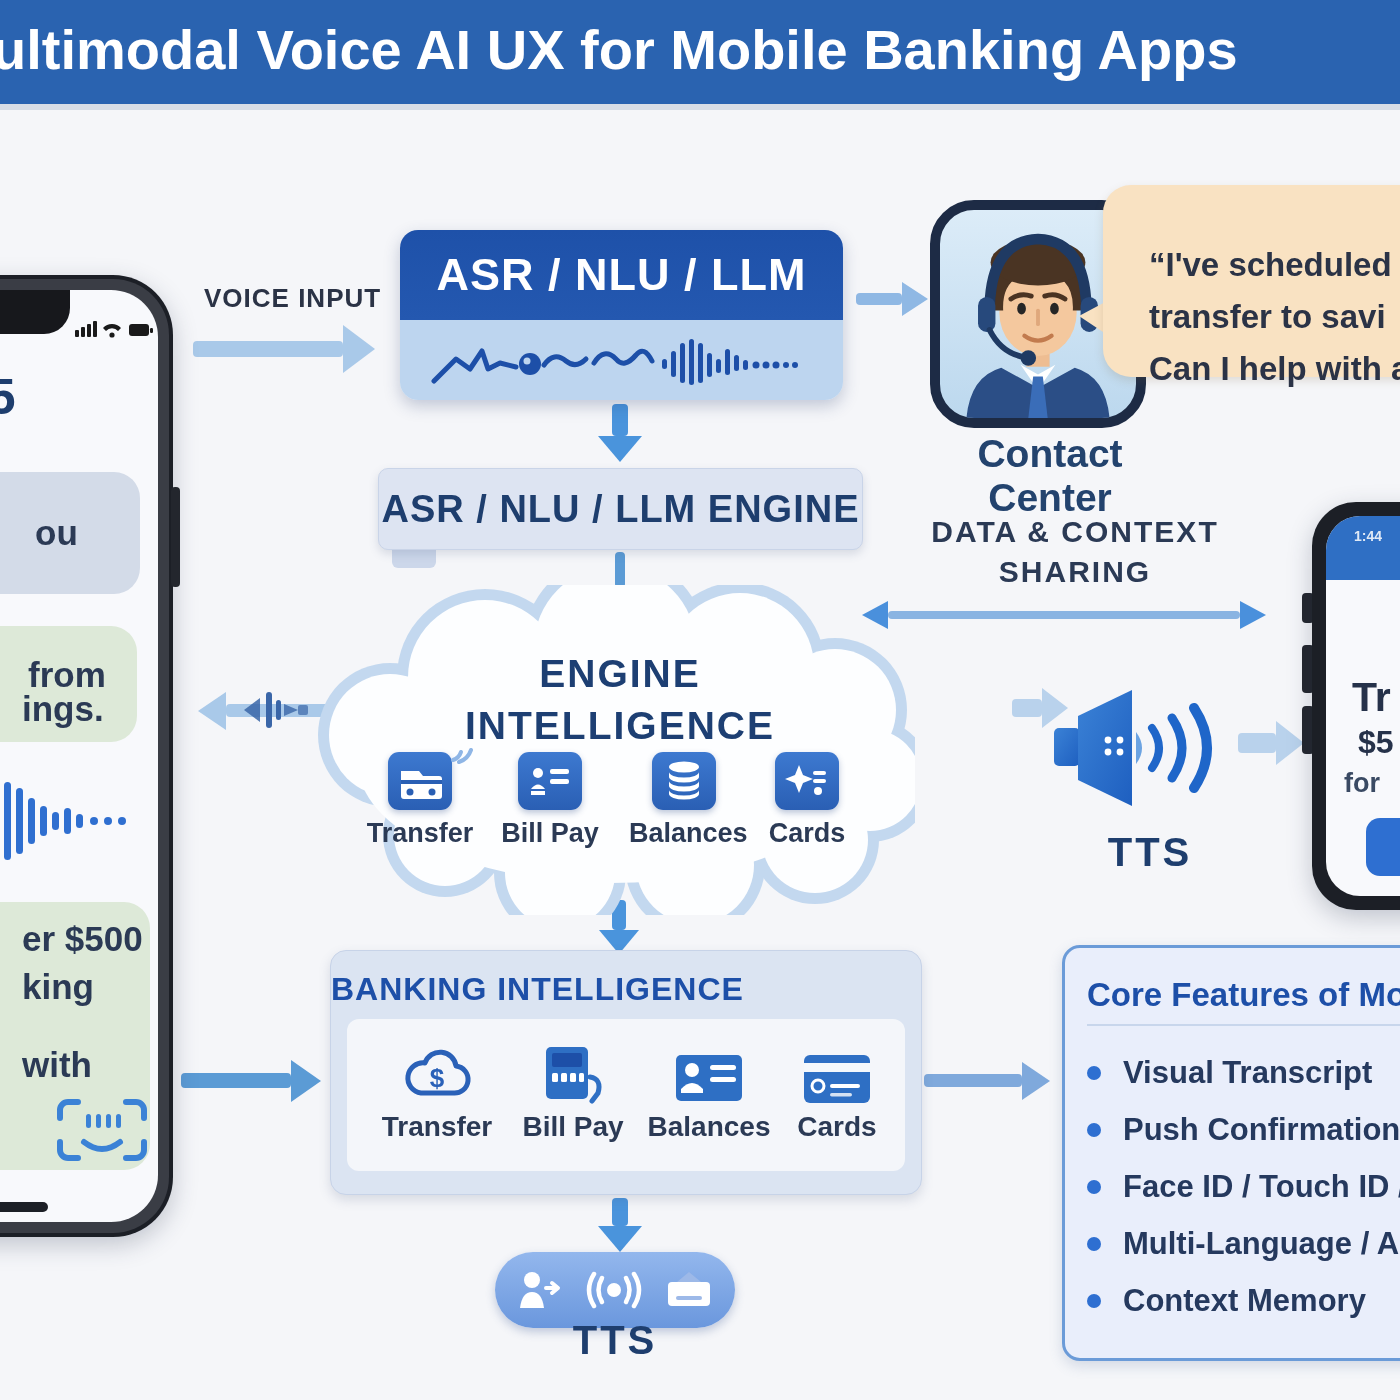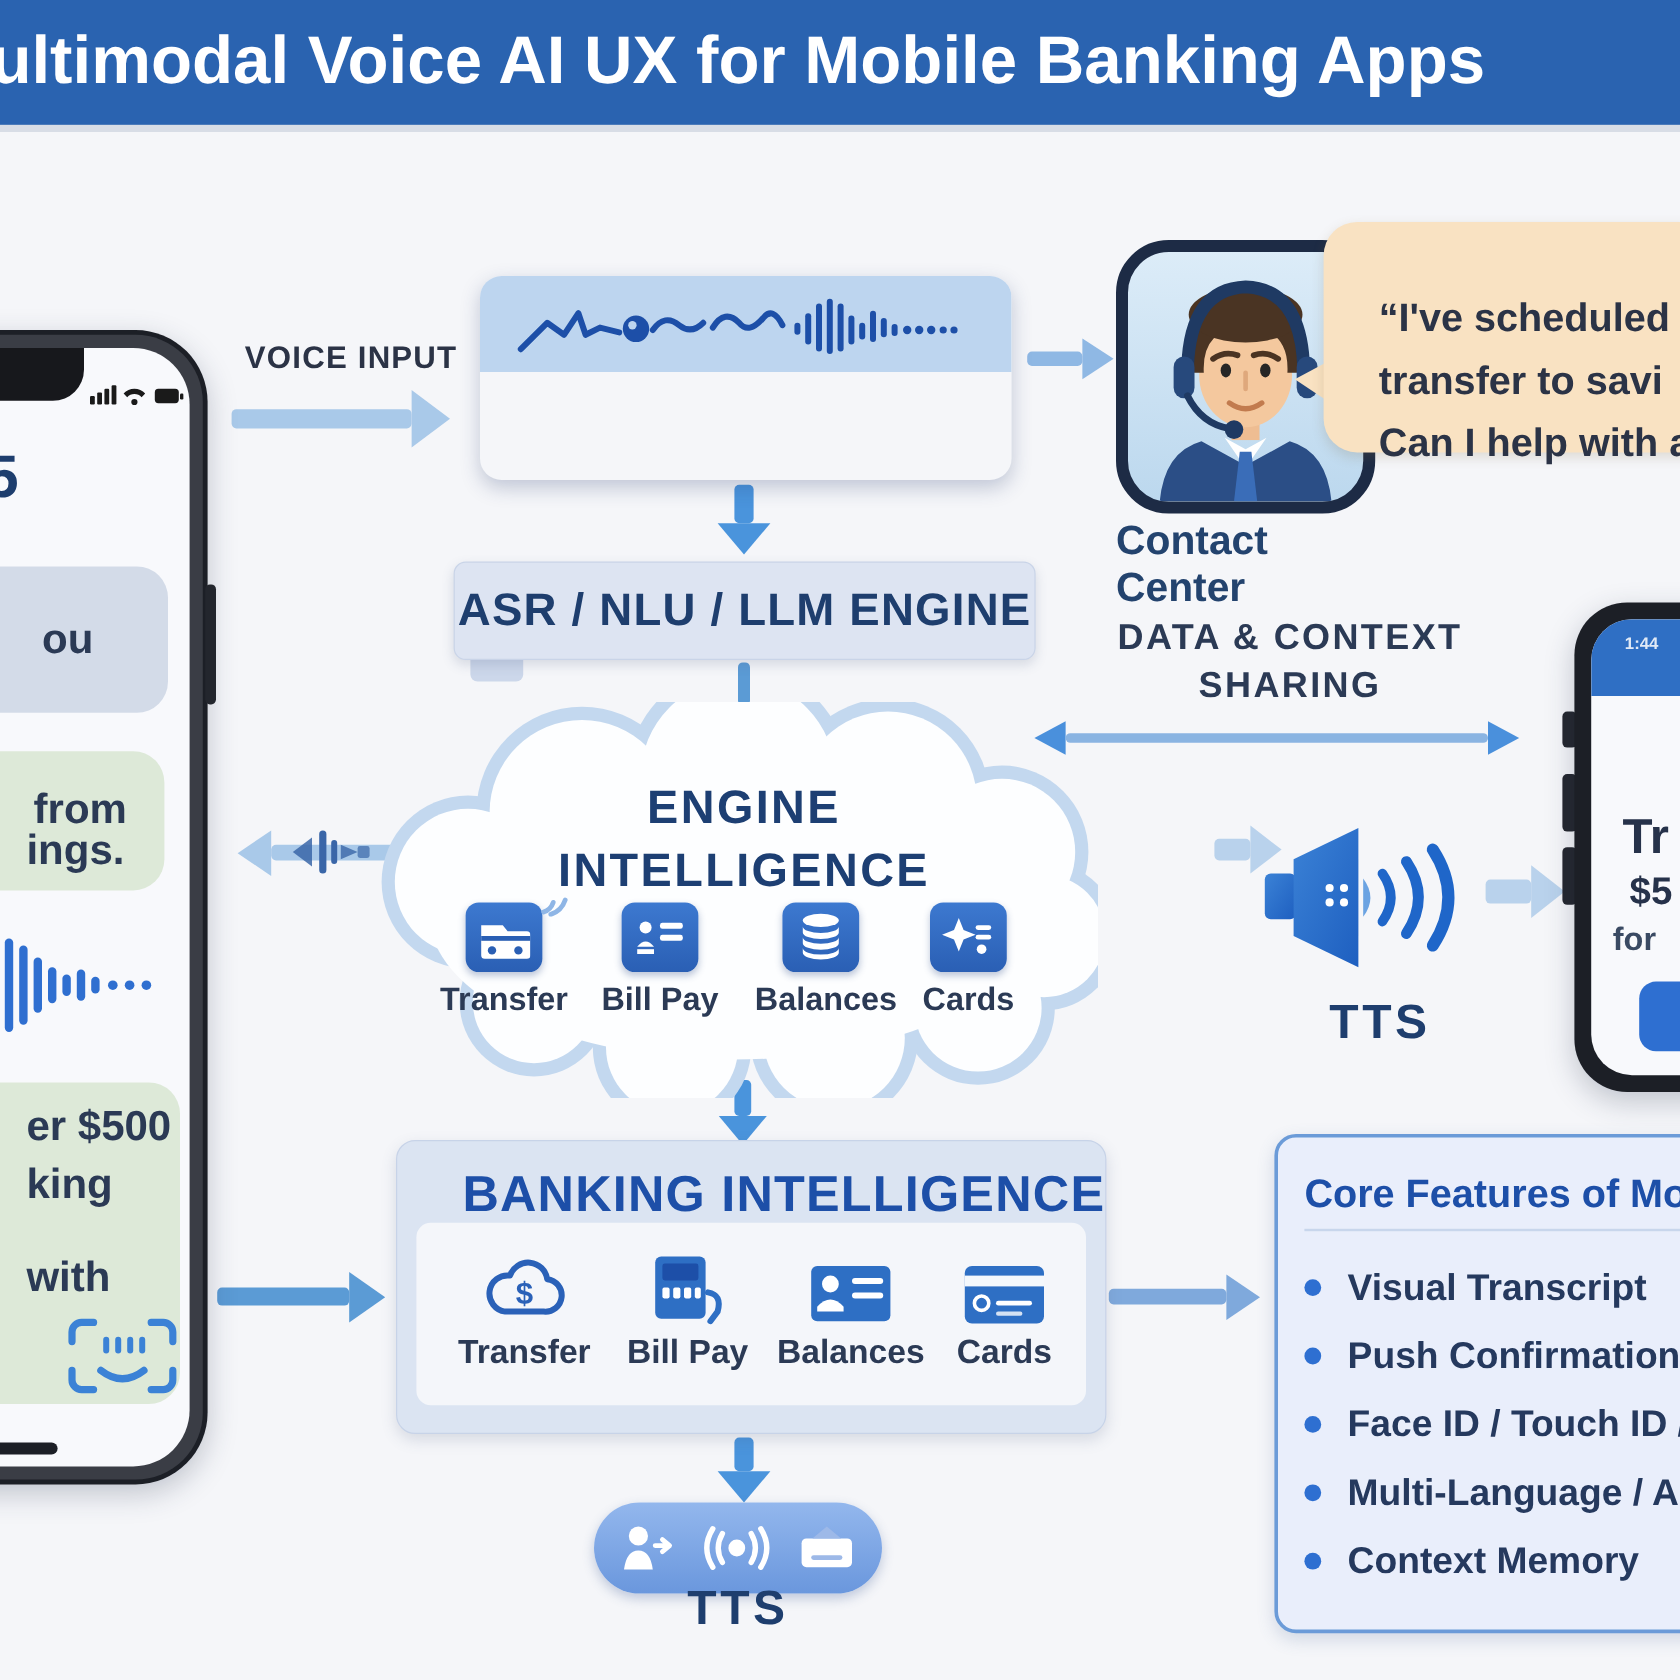--- a/index.html
+++ b/index.html
@@ -57,38 +57,38 @@
   .cloud-title{position:absolute;left:420px;top:648px;width:400px;text-align:center;
            color:#1d3f73;font-weight:bold;font-size:39px;letter-spacing:2px;line-height:52px;}
   .cfeat{position:absolute;top:752px;width:110px;text-align:center;}
   .cfeat .sq{width:64px;height:58px;margin:0 auto;border-radius:11px;
            background:linear-gradient(#3d79d0,#2a5fb4);display:flex;align-items:center;justify-content:center;
            box-shadow:0 3px 6px rgba(40,70,130,.3);}
   .cfeat .lb{margin-top:8px;color:#2b3a55;font-size:27px;font-weight:600;}
 
   .intel-box{position:absolute;left:330px;top:950px;width:590px;height:243px;background:#dbe4f2;
            border:1px solid #c7d3e8;border-radius:16px;box-shadow:0 5px 12px rgba(70,90,130,.18);}
-  .intel-title{position:absolute;left:0;top:20px;width:100%;text-align:right;color:#1d4fa8;
-           font-size:42px;font-weight:bold;letter-spacing:1px;}
+  .intel-title{position:absolute;left:0;top:20px;width:100%;text-align:left;color:#1d4fa8;
+           font-size:32px;font-weight:bold;letter-spacing:1px;}
   .intel-panel{position:absolute;left:16px;top:68px;width:558px;height:152px;background:#f4f6fa;border-radius:12px;}
   .ifeat{position:absolute;top:14px;width:124px;text-align:center;}
   .ifeat .ic{height:72px;display:flex;align-items:flex-end;justify-content:center;}
   .ifeat .lb{margin-top:6px;color:#2b3a55;font-size:28px;font-weight:600;}
 
   .tts-pill{position:absolute;left:495px;top:1252px;width:240px;height:76px;border-radius:38px;
            background:linear-gradient(#93b7ed,#6a97dd);display:flex;align-items:center;justify-content:center;gap:22px;
            box-shadow:0 4px 10px rgba(60,90,150,.3);}
   .tts-label{position:absolute;left:545px;top:1318px;width:140px;text-align:center;color:#1e3e6e;
            font-size:40px;font-weight:bold;letter-spacing:3px;}
 
   
   .avatar{position:absolute;left:930px;top:200px;width:216px;height:228px;border-radius:44px;
            border:10px solid #1d2b45;background:linear-gradient(#dcecf8,#bcd8ee);overflow:hidden;box-sizing:border-box;}
-  .cc-label{position:absolute;left:930px;top:432px;width:240px;text-align:left;color:#23436e;
-           font-size:34px;font-weight:600;}
+  .cc-label{position:absolute;left:930px;top:432px;width:240px;text-align:center;color:#23436e;
+           font-size:39px;font-weight:600;}
   .speech{position:absolute;left:1103px;top:185px;width:330px;height:192px;background:#f9e2c2;border-radius:28px;
            box-shadow:0 4px 10px rgba(120,100,60,.18);}
   .speech .ln{position:absolute;left:46px;color:#2b3346;font-size:33px;font-weight:600;white-space:nowrap;margin-top:39px;}
   .speech-tail{position:absolute;left:1079px;top:300px;width:0;height:0;
            border-top:16px solid transparent;border-bottom:20px solid transparent;border-right:30px solid #f9e2c2;}
 
   
   .dcs{position:absolute;left:905px;top:512px;width:340px;text-align:center;color:#2b3a55;
            font-size:30px;font-weight:bold;letter-spacing:2px;line-height:40px;}
   .spk-tts{position:absolute;left:1090px;top:830px;width:120px;text-align:center;color:#1e3e6e;
@@ -153,20 +153,21 @@
   <div class="ar r" style="left:1012px;top:699px;width:30px;height:18px;color:#b9d2ec;--hh:20px;--hl:26px;">
       <div class="sh"></div>
     </div>
   <div class="ar r" style="left:1238px;top:733px;width:38px;height:20px;color:#b9d2ec;--hh:22px;--hl:28px;">
       <div class="sh"></div>
     </div>
 
   <div class="abs bold" style="left:204px;top:283px;font-size:26px;letter-spacing:1px;color:#2b3346;">VOICE INPUT</div>
 
   <div class="asr-box">
+    <div class="asr-head">ASR / NLU / LLM</div>
     <div class="asr-body">
       <svg width="392" height="62" viewBox="0 0 392 62">
         <g stroke="#1d4fa8" fill="none" stroke-width="5" stroke-linecap="round" stroke-linejoin="round">
           <path d="M8,52 L30,30 L44,40 L56,22 L62,40 L74,34 L90,38"></path>
           <path d="M118,36 Q128,22 140,32 Q150,40 160,30"></path>
           <path d="M168,34 Q178,18 190,30 Q198,40 210,26 Q218,16 226,32"></path>
         </g>
         <circle cx="104" cy="35" r="11" fill="#1d4fa8"></circle>
           <circle cx="101" cy="32" r="3.5" fill="#bdd5ef"></circle>
         <g fill="#1d4fa8">

